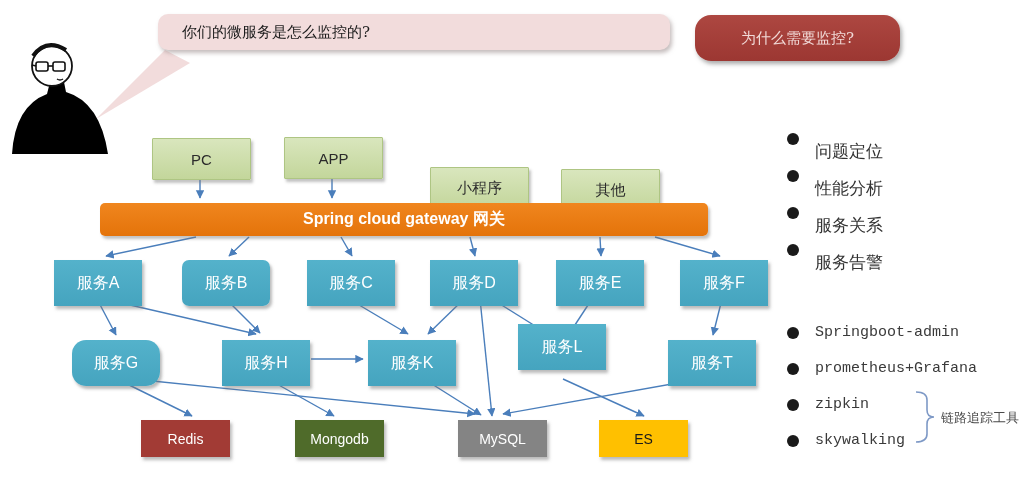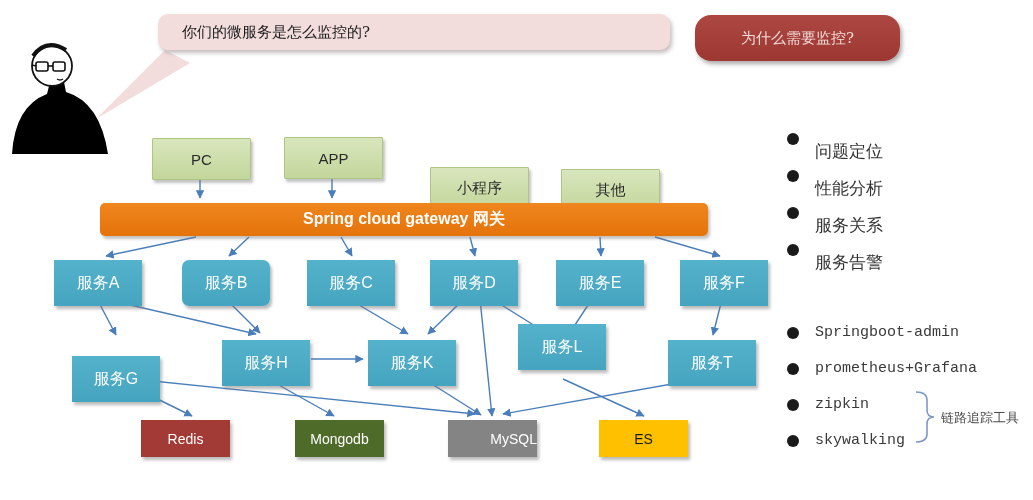--- a/index.html
+++ b/index.html
@@ -172,21 +172,21 @@
   <div class="box svc" style="left:430px;top:260px;">
       <span>服务D</span>
     </div>
   <div class="box svc" style="left:556px;top:260px;">
       <span>服务E</span>
     </div>
   <div class="box svc" style="left:680px;top:260px;">
       <span>服务F</span>
     </div>
 
-  <div class="box svc" style="left:72px;top:356px;">
+  <div class="box svc" style="left:72px;top:340px;border-radius:14px;">
       <span>服务G</span>
     </div>
   <div class="box svc" style="left:222px;top:340px;">
       <span>服务H</span>
     </div>
   <div class="box svc" style="left:368px;top:340px;">
       <span>服务K</span>
     </div>
   <div class="box svc" style="left:518px;top:324px;">
       <span>服务L</span>
@@ -194,21 +194,21 @@
   <div class="box svc" style="left:668px;top:340px;">
       <span>服务T</span>
     </div>
 
   <div class="box store store-redis" style="left:141px;top:420px;">
       <span>Redis</span>
     </div>
   <div class="box store store-mongodb" style="left:295px;top:420px;">
       <span>Mongodb</span>
     </div>
-  <div class="box store store-mysql" style="left:448px;top:420px;justify-content:flex-end;">
+  <div class="box store store-mysql" style="left:458px;top:420px;">
       <span>MySQL</span>
     </div>
   <div class="box store store-es" style="left:599px;top:420px;">
       <span>ES</span>
     </div>
 
   <ul class="benefits">
     <li>
         <span class="bullet"></span>
         <span>问题定位</span>

